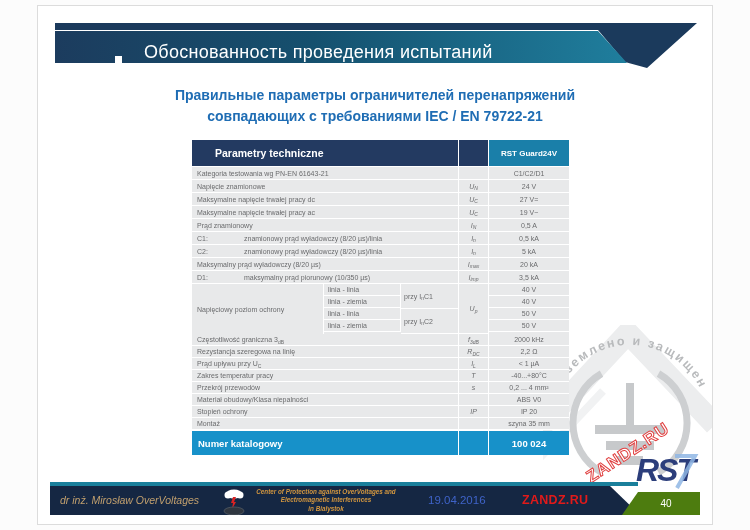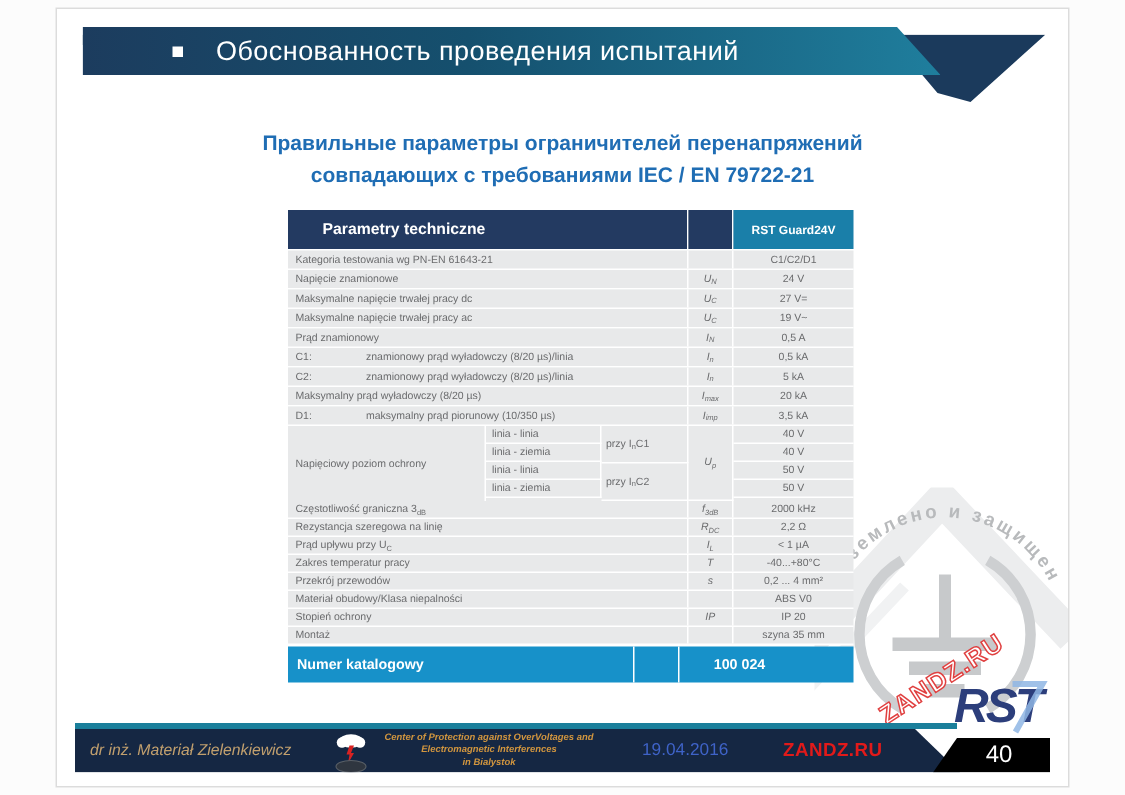--- a/index.html
+++ b/index.html
@@ -2,21 +2,21 @@
 <html><head>
 <meta charset="utf-8">
 <style>
   html,body{margin:0;padding:0}
   body{width:750px;height:530px;background:#fcfcfc;font-family:"Liberation Sans",sans-serif;overflow:hidden;position:relative}
   .slide{position:absolute;left:37px;top:5px;width:674px;height:518px;background:#fff;border:1px solid #dcdcdc;overflow:hidden}
 
   
   .hdr-navy{position:absolute;left:17px;top:17px;width:642px;height:45px;background:#1b3a5c;
             clip-path:polygon(0 0,642px 0,592px 45px,570px 39px,543px 7px,0 7px);z-index:3}
-  .hdr-bar{position:absolute;left:17px;top:12px;width:572px;height:32px;color:#fff;display:flex;align-items:center;
+  .hdr-bar{position:absolute;left:17px;top:25px;width:572px;height:32px;color:#fff;display:flex;align-items:flex-end;
            background:linear-gradient(90deg,#1c3c5e 0%,#15506e 45%,#1f7e9d 100%);
            clip-path:polygon(0 0,543px 0,572px 32px,0 32px);z-index:4}
   .bullet{width:7px;height:7px;background:#fff;margin-left:60px;flex:0 0 auto}
   .hdr-title{margin-left:22px;font-size:18px;letter-spacing:.3px;white-space:nowrap}
 
   .subtitle{position:absolute;left:0;top:79px;width:100%;text-align:center;color:#1f6db4;font-weight:bold;
             font-size:14px;line-height:21px;z-index:3}
 
   
   .tbl{position:absolute;left:154px;top:134px;width:377px;font-size:7px;color:#6a6b6d;z-index:2}
@@ -45,34 +45,34 @@
                    padding-left:4px;box-sizing:border-box}
   .prot .conds{width:58px}
   .prot .conds div{height:25px;border-bottom:1px solid #fff;border-right:1px solid #fff;display:flex;align-items:center;
                    padding-left:3px;box-sizing:border-box}
   .prot .psym{width:30px;display:flex;align-items:center;justify-content:center;font-style:italic;border-right:1px solid #fff;
               border-bottom:1px solid #fff;box-sizing:border-box}
   .prot .vals{width:80px}
   .prot .vals div{height:12px;border-bottom:1px solid #fff;display:flex;align-items:center;justify-content:center;box-sizing:border-box}
 
   .cat{display:flex;height:24px;background:#1791c9;color:#fff;font-weight:bold;margin-top:1px}
-  .cat .c-label{width:231px;display:flex;align-items:center;padding-left:6px;box-sizing:border-box;font-size:9.5px;border-right:1px solid #fff}
+  .cat .c-label{width:267px;display:flex;align-items:center;padding-left:6px;box-sizing:border-box;font-size:9.5px;border-right:1px solid #fff}
   .cat .c-sym{width:30px;border-right:1px solid #fff;box-sizing:border-box}
   .cat .c-val{width:80px;display:flex;align-items:center;justify-content:center;font-size:9.5px}
 
   
   .wm{position:absolute;left:505px;top:319px;width:170px;height:200px;z-index:1}
   .logo{position:absolute;left:597px;top:444px;width:70px;height:40px;z-index:5}
 
   
   .f-teal{position:absolute;left:12px;top:476px;width:588px;height:4px;background:#1a7f9b;z-index:4}
   .f-bar{position:absolute;left:12px;top:480px;width:590px;height:29px;background:#152743;
          clip-path:polygon(0 0,560px 0,590px 29px,0 29px);z-index:4}
-  .f-page{position:absolute;left:584px;top:486px;width:78px;height:23px;background:#000000;
-          clip-path:polygon(16px 0,78px 0,78px 23px,0 23px);color:#fff;font-size:16px;display:flex;align-items:center;
+  .f-page{position:absolute;left:584px;top:486px;width:78px;height:23px;background:#4d7c0f;
+          clip-path:polygon(16px 0,78px 0,78px 23px,0 23px);color:#fff;font-size:10px;display:flex;align-items:center;
           justify-content:center;padding-left:10px;box-sizing:border-box;z-index:4}
   .f-author{position:absolute;left:10px;top:0;height:29px;line-height:29px;font-style:italic;color:#c2a06e;font-size:10.5px}
   .f-icon{position:absolute;left:170px;top:1px}
   .f-center{position:absolute;left:196px;top:2px;width:160px;text-align:center;color:#d2963f;font-weight:bold;
             font-style:italic;font-size:6.3px;line-height:8.3px}
   .f-date{position:absolute;left:378px;top:0;width:80px;height:29px;line-height:29px;color:#3f63c8;font-size:11.5px}
   .f-site{position:absolute;left:472px;top:0;height:29px;line-height:29px;color:#e11a1a;font-weight:bold;font-size:12.5px;letter-spacing:.3px}
 </style>
 </head>
 <body>
@@ -298,21 +298,21 @@
     </div>
   </div>
 
   <svg class="logo" viewBox="0 0 70 40">
     <text x="1" y="31" font-size="32" font-style="italic" font-weight="bold" fill="#2c3e7b" letter-spacing="-2">RST</text>
     <path d="M40,6 L60,6 L42,38" stroke="#8fb6e4" stroke-width="4" fill="none" opacity="0.85"></path>
   </svg>
 
   <div class="f-teal"></div>
   <div class="f-bar">
-    <span class="f-author">dr inż. Materiał Zielenkiewicz</span>
+    <span class="f-author">dr inż. Mirosław OverVoltages</span>
     <svg class="f-icon" width="28" height="28" viewBox="0 0 28 28">
       <ellipse cx="14" cy="7" rx="8" ry="4.5" fill="#fff"></ellipse>
       <circle cx="8" cy="8" r="3.5" fill="#fff"></circle>
       <circle cx="20" cy="8" r="3.5" fill="#fff"></circle>
       <polygon points="13,10 16,10 14,15 16,15 12,22 13,16 11,16" fill="#d92222"></polygon>
       <ellipse cx="14" cy="24" rx="10" ry="4" fill="#2f3640" stroke="#5a6168" stroke-width="0.7"></ellipse>
     </svg>
     <div class="f-center">
       <div>Center of Protection against OverVoltages and</div>
       <div>Electromagnetic Interferences</div>

